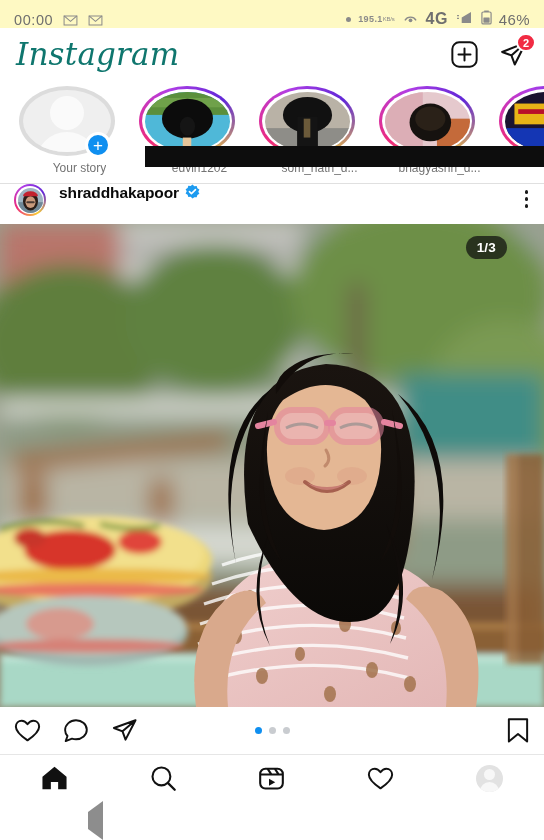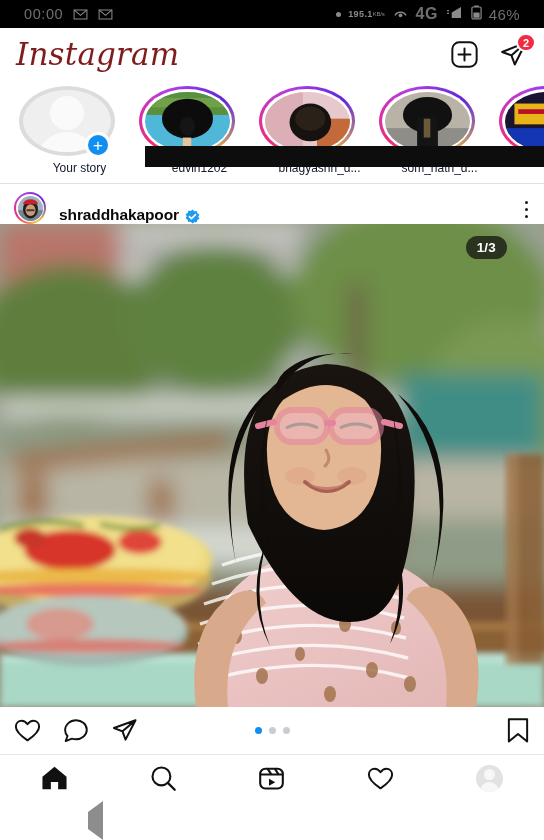--- a/index.html
+++ b/index.html
@@ -1,60 +1,60 @@
 <!DOCTYPE html>
 <html><head>
 <meta charset="utf-8">
 <style>
   * { margin:0; padding:0; box-sizing:border-box; }
   html, body { width:544px; height:840px; overflow:hidden; background:#ffffff;
     font-family:"Liberation Sans", sans-serif; }
 
   
-  .statusbar { height:28px; background:#000000; display:flex; align-items:center;
-    padding:0 24px; color:#7b7b7b; font-size:14px; letter-spacing:.4px; }
+  .statusbar { height:28px; background:#fef9c3; display:flex; align-items:flex-end;
+    padding:0 14px; color:#7b7b7b; font-size:14px; letter-spacing:.4px; }
   .sb-left { display:flex; align-items:center; gap:10px; }
   .sb-right { margin-left:auto; display:flex; align-items:center; gap:7px; }
   .sb-time { font-size:14.5px; color:#6f6f6f; letter-spacing:.6px; }
   .mail-ico { width:15px; height:11px; position:relative; }
   .mail-ico svg { display:block; }
   .dot-sm { width:5px; height:5px; border-radius:50%; background:#8a8a8a; }
   .speed { display:flex; flex-direction:row; align-items:center; line-height:1;
     color:#8a8a8a; }
   .speed b { font-size:9px; font-weight:700; }
   .speed i { font-size:6px; font-style:normal; letter-spacing:-.2px; }
   .net-label { font-size:16px; font-weight:700; color:#6f6f6f; }
   .batt-pct { font-size:15px; color:#6f6f6f; }
 
   
   .appbar { height:52px; background:#fff; display:flex; align-items:center;
     padding:0 16px; }
   .logo { font-family:"DejaVu Serif", serif; font-size:31px; font-style:italic;
-    font-weight:400; color:#7f1d1d; letter-spacing:.2px; line-height:1; }
+    font-weight:400; color:#0f766e; letter-spacing:.2px; line-height:1; }
   .appbar-actions { margin-left:auto; display:flex; align-items:center; gap:22px; }
   .icon-btn { position:relative; display:flex; align-items:center;
     justify-content:center; cursor:pointer; }
   .badge { position:absolute; top:-7px; right:-8px; min-width:19px; height:19px;
     background:#f12b43; color:#fff; border-radius:10px; font-size:11px;
     font-weight:700; display:flex; align-items:center; justify-content:center;
     padding:0 5px; border:2px solid #fff; }
 
   
   .stories { height:103px; background:#fff; display:flex; align-items:flex-start;
     padding:6px 0 0 14px; gap:14px; overflow:hidden; position:relative; }
   .story { width:106px; flex:0 0 auto; display:flex; flex-direction:column;
     align-items:center; cursor:pointer; }
   .ring { width:96px; height:70px; border-radius:50%; padding:3px;
     background:conic-gradient(from 150deg,#f9ce34,#ee2a7b,#b13ee6,#6228d7,#f9ce34);
     display:flex; align-items:center; justify-content:center; }
   .ring-inner { width:100%; height:100%; border-radius:50%; background:#fff;
     padding:2.5px; }
   .thumb { width:100%; height:100%; border-radius:50%; overflow:hidden;
     position:relative; }
-  .story-name { font-size:12px; color:#0f172a; margin-top:5px; max-width:100px;
+  .story-name { font-size:12px; color:#737373; margin-top:5px; max-width:100px;
     white-space:nowrap; overflow:hidden; text-overflow:ellipsis; text-align:right;margin-left:25px; }
 
   .own-ring { width:96px; height:70px; border-radius:50%; background:#dcdcdc;
     display:flex; align-items:center; justify-content:center; position:relative; }
   .own-inner { width:88px; height:62px; border-radius:50%; background:#efefef;
     overflow:hidden; position:relative; }
   .av-head { position:absolute; width:34px; height:34px; border-radius:50%;
     background:#fafafa; left:27px; top:6px; }
   .av-body { position:absolute; width:62px; height:34px; border-radius:32px 32px 0 0;
     background:#fafafa; left:13px; top:42px; }
@@ -62,21 +62,21 @@
     border-radius:50%; background:#0f8ff0; border:3px solid #fff; color:#fff;
     display:flex; align-items:center; justify-content:center; font-size:17px;
     font-weight:400; line-height:1; }
 
   .redaction { position:absolute; left:145px; top:66px; right:0; height:21px;
     background:#0d0d0d; z-index:5; }
 
   .divider { height:1px; background:#e0e0e0; }
 
   
-  .post-head { height:40px; display:flex; align-items:flex-end; padding:0 14px;
+  .post-head { height:40px; display:flex; align-items:flex-start; padding:0 14px;
     background:#fff; }
   .post-av-ring { width:32px; height:32px; border-radius:50%; padding:2px;
     background:conic-gradient(from 150deg,#f9ce34,#ee2a7b,#b13ee6,#6228d7,#f9ce34); }
   .post-av-inner { width:100%; height:100%; border-radius:50%; background:#fff;
     padding:1.5px; }
   .post-av { width:100%; height:100%; border-radius:50%; overflow:hidden;
     position:relative; }
   .post-user { font-size:15.5px; font-weight:700; color:#0a0a0a; margin-left:13px;
     letter-spacing:-.1px; }
   .verified { width:15px; height:15px; margin-left:6px; flex:0 0 auto; }
@@ -218,47 +218,47 @@
       </div>
     </div>
     <div class="story-name">edvin1202</div>
   </div>
 
   <div class="story">
     <div class="ring">
       <div class="ring-inner">
         <div class="thumb">
           <svg viewBox="0 0 90 66" width="100%" height="100%" preserveAspectRatio="xMidYMid slice">
+            <rect width="90" height="66" fill="#b9b2a6"></rect>
+            <rect y="40" width="90" height="26" fill="#8e8d88"></rect>
+            <ellipse cx="45" cy="26" rx="26" ry="19" fill="#111"></ellipse>
+            <rect x="34" y="28" width="22" height="34" fill="#141414"></rect>
+            <rect x="41" y="30" width="7" height="20" fill="#6b5a3a"></rect>
+          </svg>
+        </div>
+      </div>
+    </div>
+    <div class="story-name">som_nath_d...</div>
+  </div>
+
+  <div class="story">
+    <div class="ring">
+      <div class="ring-inner">
+        <div class="thumb">
+          <svg viewBox="0 0 90 66" width="100%" height="100%" preserveAspectRatio="xMidYMid slice">
             <rect width="90" height="66" fill="#e5c9cd"></rect>
             <rect x="0" y="0" width="40" height="66" fill="#dcaeb6"></rect>
             <rect x="55" y="30" width="35" height="36" fill="#c46a3a"></rect>
             <ellipse cx="48" cy="34" rx="22" ry="20" fill="#16120f"></ellipse>
             <ellipse cx="48" cy="30" rx="16" ry="13" fill="#2a2118"></ellipse>
           </svg>
         </div>
       </div>
     </div>
     <div class="story-name">bhagyashri_d...</div>
-  </div>
-
-  <div class="story">
-    <div class="ring">
-      <div class="ring-inner">
-        <div class="thumb">
-          <svg viewBox="0 0 90 66" width="100%" height="100%" preserveAspectRatio="xMidYMid slice">
-            <rect width="90" height="66" fill="#b9b2a6"></rect>
-            <rect y="40" width="90" height="26" fill="#8e8d88"></rect>
-            <ellipse cx="45" cy="26" rx="26" ry="19" fill="#111"></ellipse>
-            <rect x="34" y="28" width="22" height="34" fill="#141414"></rect>
-            <rect x="41" y="30" width="7" height="20" fill="#6b5a3a"></rect>
-          </svg>
-        </div>
-      </div>
-    </div>
-    <div class="story-name">som_nath_d...</div>
   </div>
 
   <div class="story">
     <div class="ring">
       <div class="ring-inner">
         <div class="thumb">
           <svg viewBox="0 0 90 66" width="100%" height="100%" preserveAspectRatio="xMidYMid slice">
             <rect width="90" height="66" fill="#1b1430"></rect>
             <rect y="40" width="90" height="26" fill="#1436b4"></rect>
             <rect x="10" y="14" width="46" height="22" fill="#e8b417"></rect>

